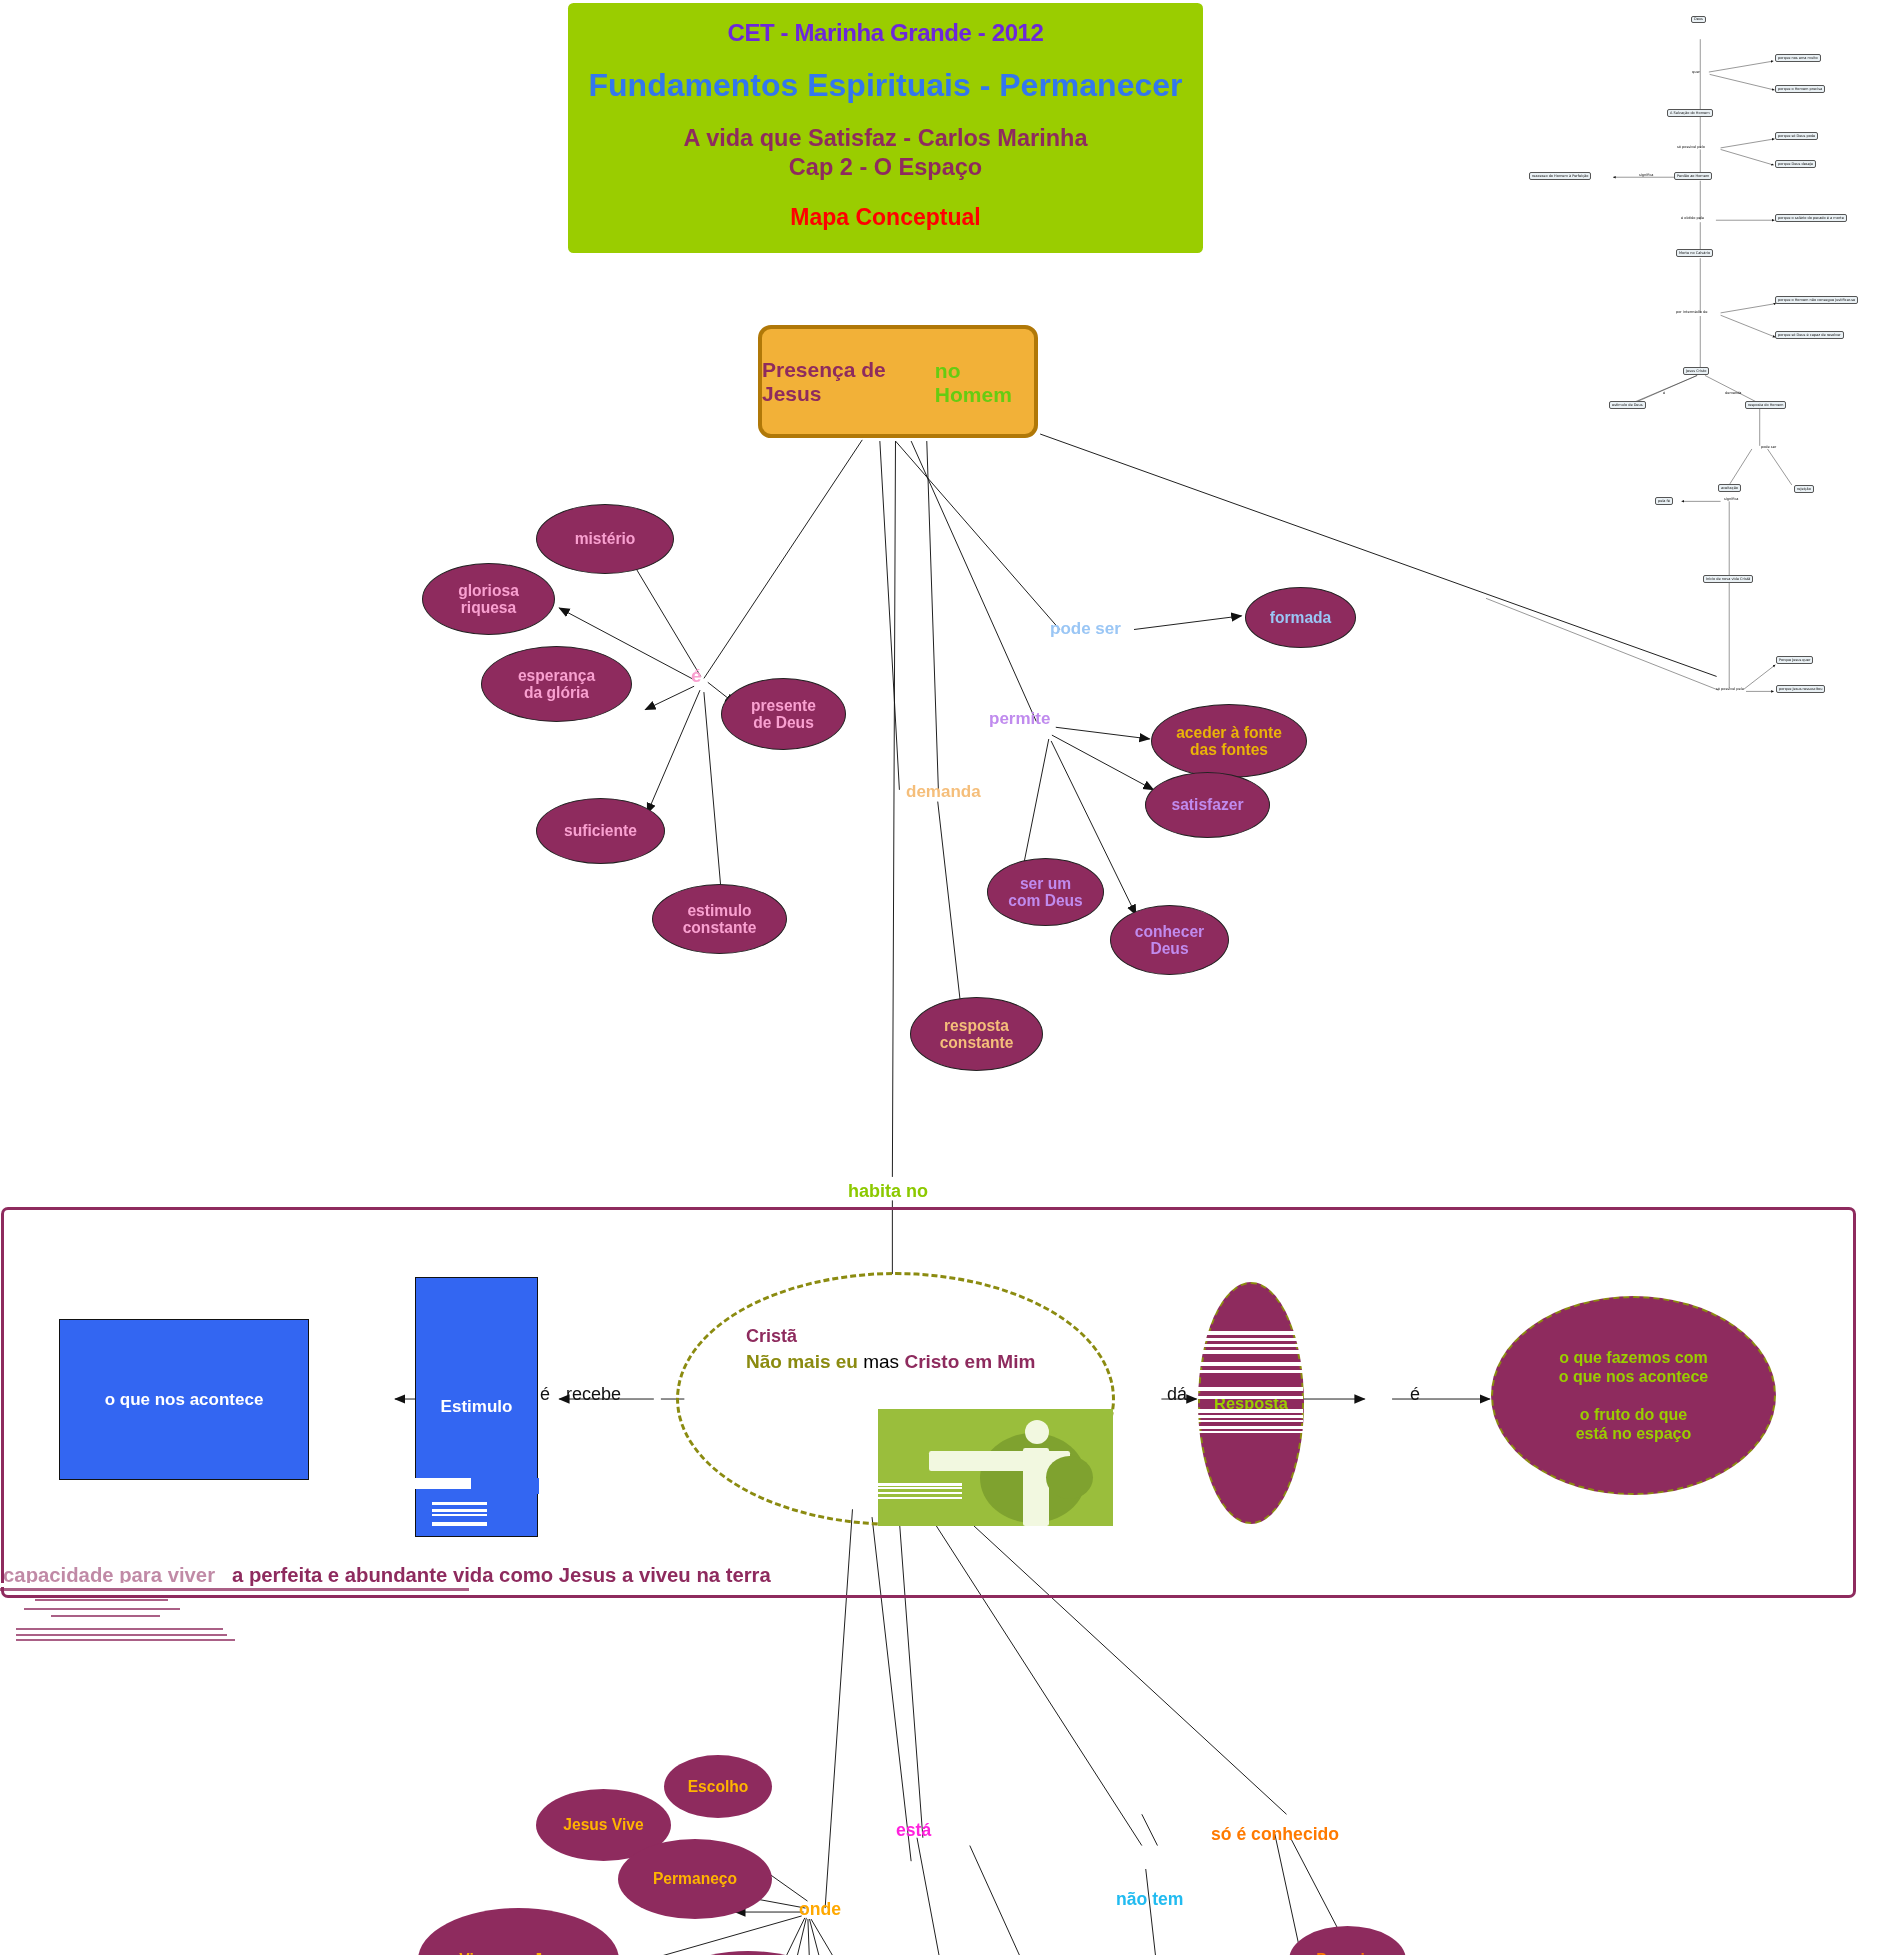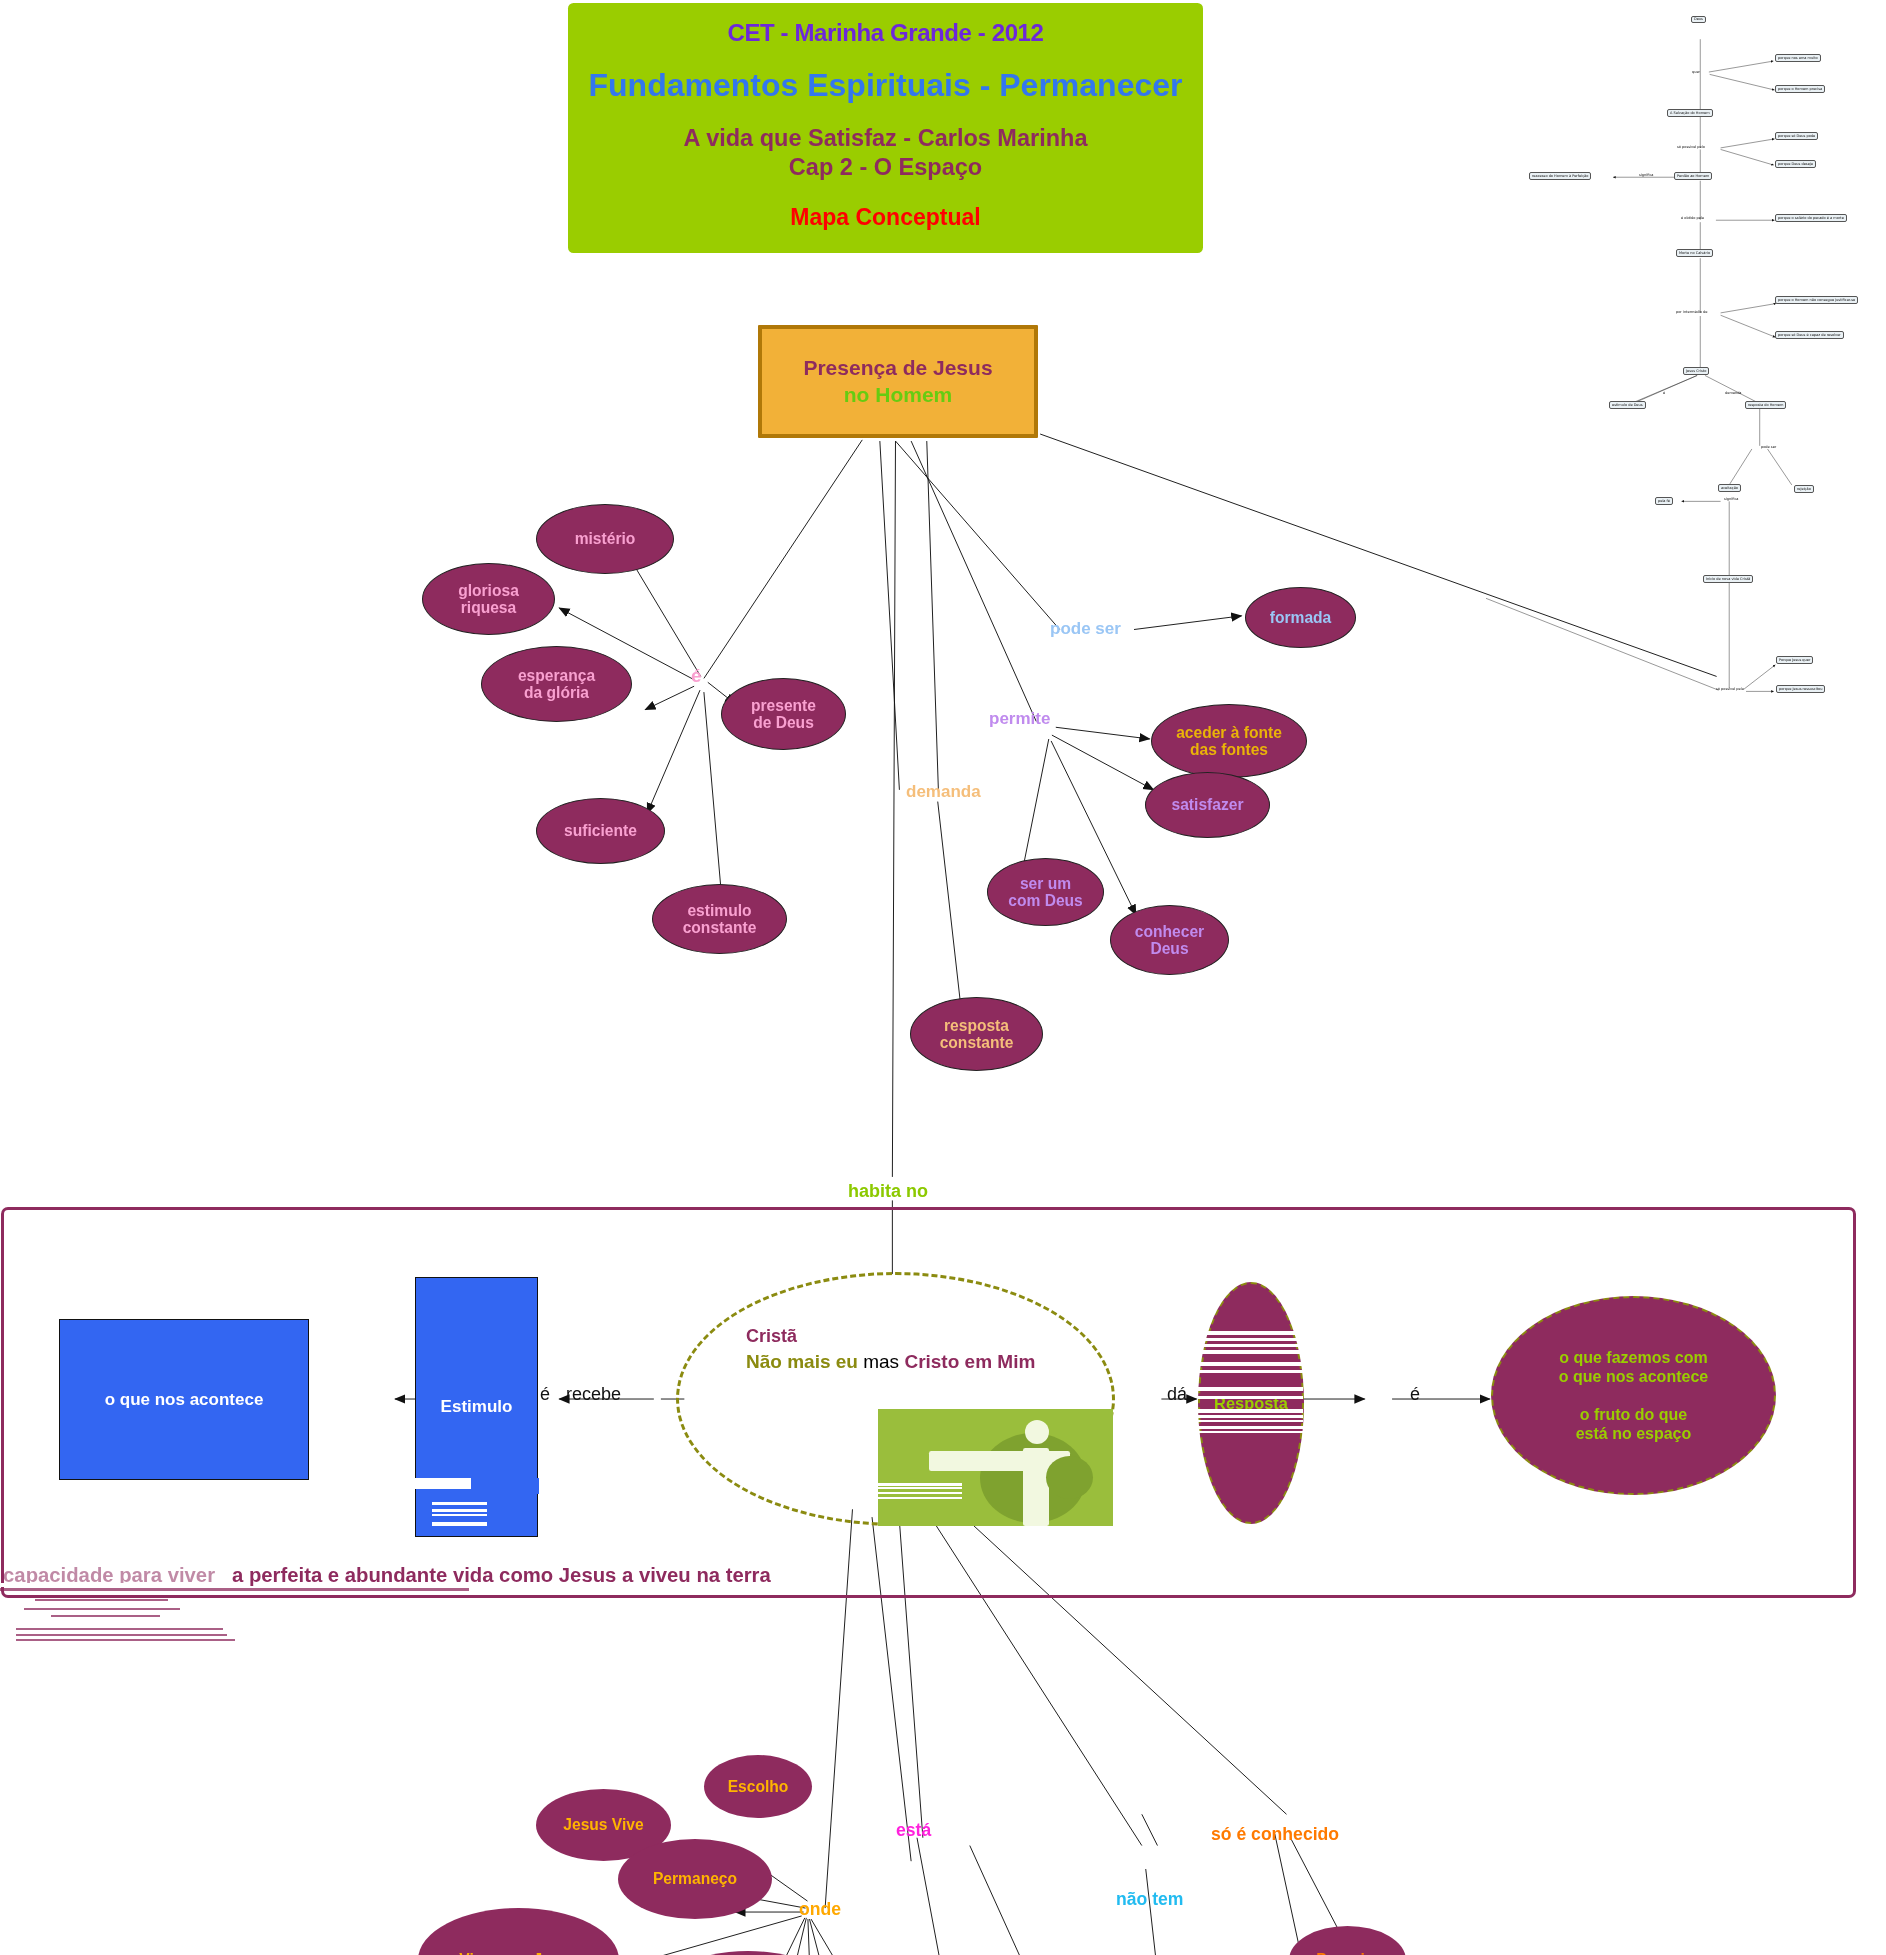--- a/index.html
+++ b/index.html
@@ -35,22 +35,22 @@
   }
   .ellipse {
     background:#8E2B5E; border:0.8px solid #222; border-radius:50%;
     color:#F9A0D0; font-size:15.6px; padding:2.3px 5.5px;
   }
   .ellipse.noborder { border:none; }
 
   
   .orange-box {
     position:absolute; left:758px; top:325px; width:280px; height:113px;
-    background:#F2B138; border:4.3px solid #B07808; border-radius:1px;
-    display:flex; flex-direction:column; align-items:center; justify-content:center;
+    background:#F2B138; border:4.3px solid #B07808; border-radius:13px;
+    display:flex; flex-direction:row; align-items:center; justify-content:center;
   }
   .orange-l1 { font-size:21px; font-weight:bold; color:#8E2B5E; }
   .orange-l2 { font-size:21px; font-weight:bold; color:#66CC11; margin-top:3.1px; }
 
   
   .link-label {
     position:absolute; font-weight:bold; white-space:nowrap; font-size:17px;
   }
 
   
@@ -328,21 +328,21 @@
   <div class="ghost-line" style="left:15.6px; top:1639px; width:219px; height:2.3px;"></div>
   <div class="ghost-stripe" style="left:0px; top:1583px; width:235px; height:3.9px;"></div>
 
   <div class="link-label" style="left:799px; top:1899px; color:#FFA800; font-size:17.6px;">onde</div>
   <div class="link-label" style="left:896px; top:1820px; color:#FF22DD; font-size:17.6px;">está</div>
   <div class="link-label" style="left:1116px; top:1889px; color:#22BBF0; font-size:17.6px;">não tem</div>
   <div class="link-label" style="left:1211px; top:1824px; color:#FF7A00; font-size:17.6px;">só é conhecido</div>
 
   <div class="node ellipse noborder" style="left:536px; top:1789px; width:135px; height:72px; color:#FFB400;">Jesus Vive</div>
 
-  <div class="node ellipse noborder" style="left:704px; top:1755px; width:108px; height:63px; color:#FFB400;">Escolho</div>
+  <div class="node ellipse noborder" style="left:664px; top:1755px; width:108px; height:63px; color:#FFB400;">Escolho</div>
 
   <div class="node ellipse noborder" style="left:618px; top:1839px; width:154px; height:80px; color:#FFB400;">Permaneço</div>
 
   <div class="node ellipse noborder" style="left:418px; top:1908px; width:201px; height:104px; color:#FFB400;">Vivo para Jesus</div>
 
   <div class="node ellipse noborder" style="left:650px; top:1951px; width:196px; height:108px; color:#FFB400; white-space:pre-line;">Jesus Morreu
 por mim</div>
 
   <div class="node ellipse noborder" style="left:1289px; top:1926px; width:117px; height:68px; color:#FF7A00;">Por mim</div>
 

